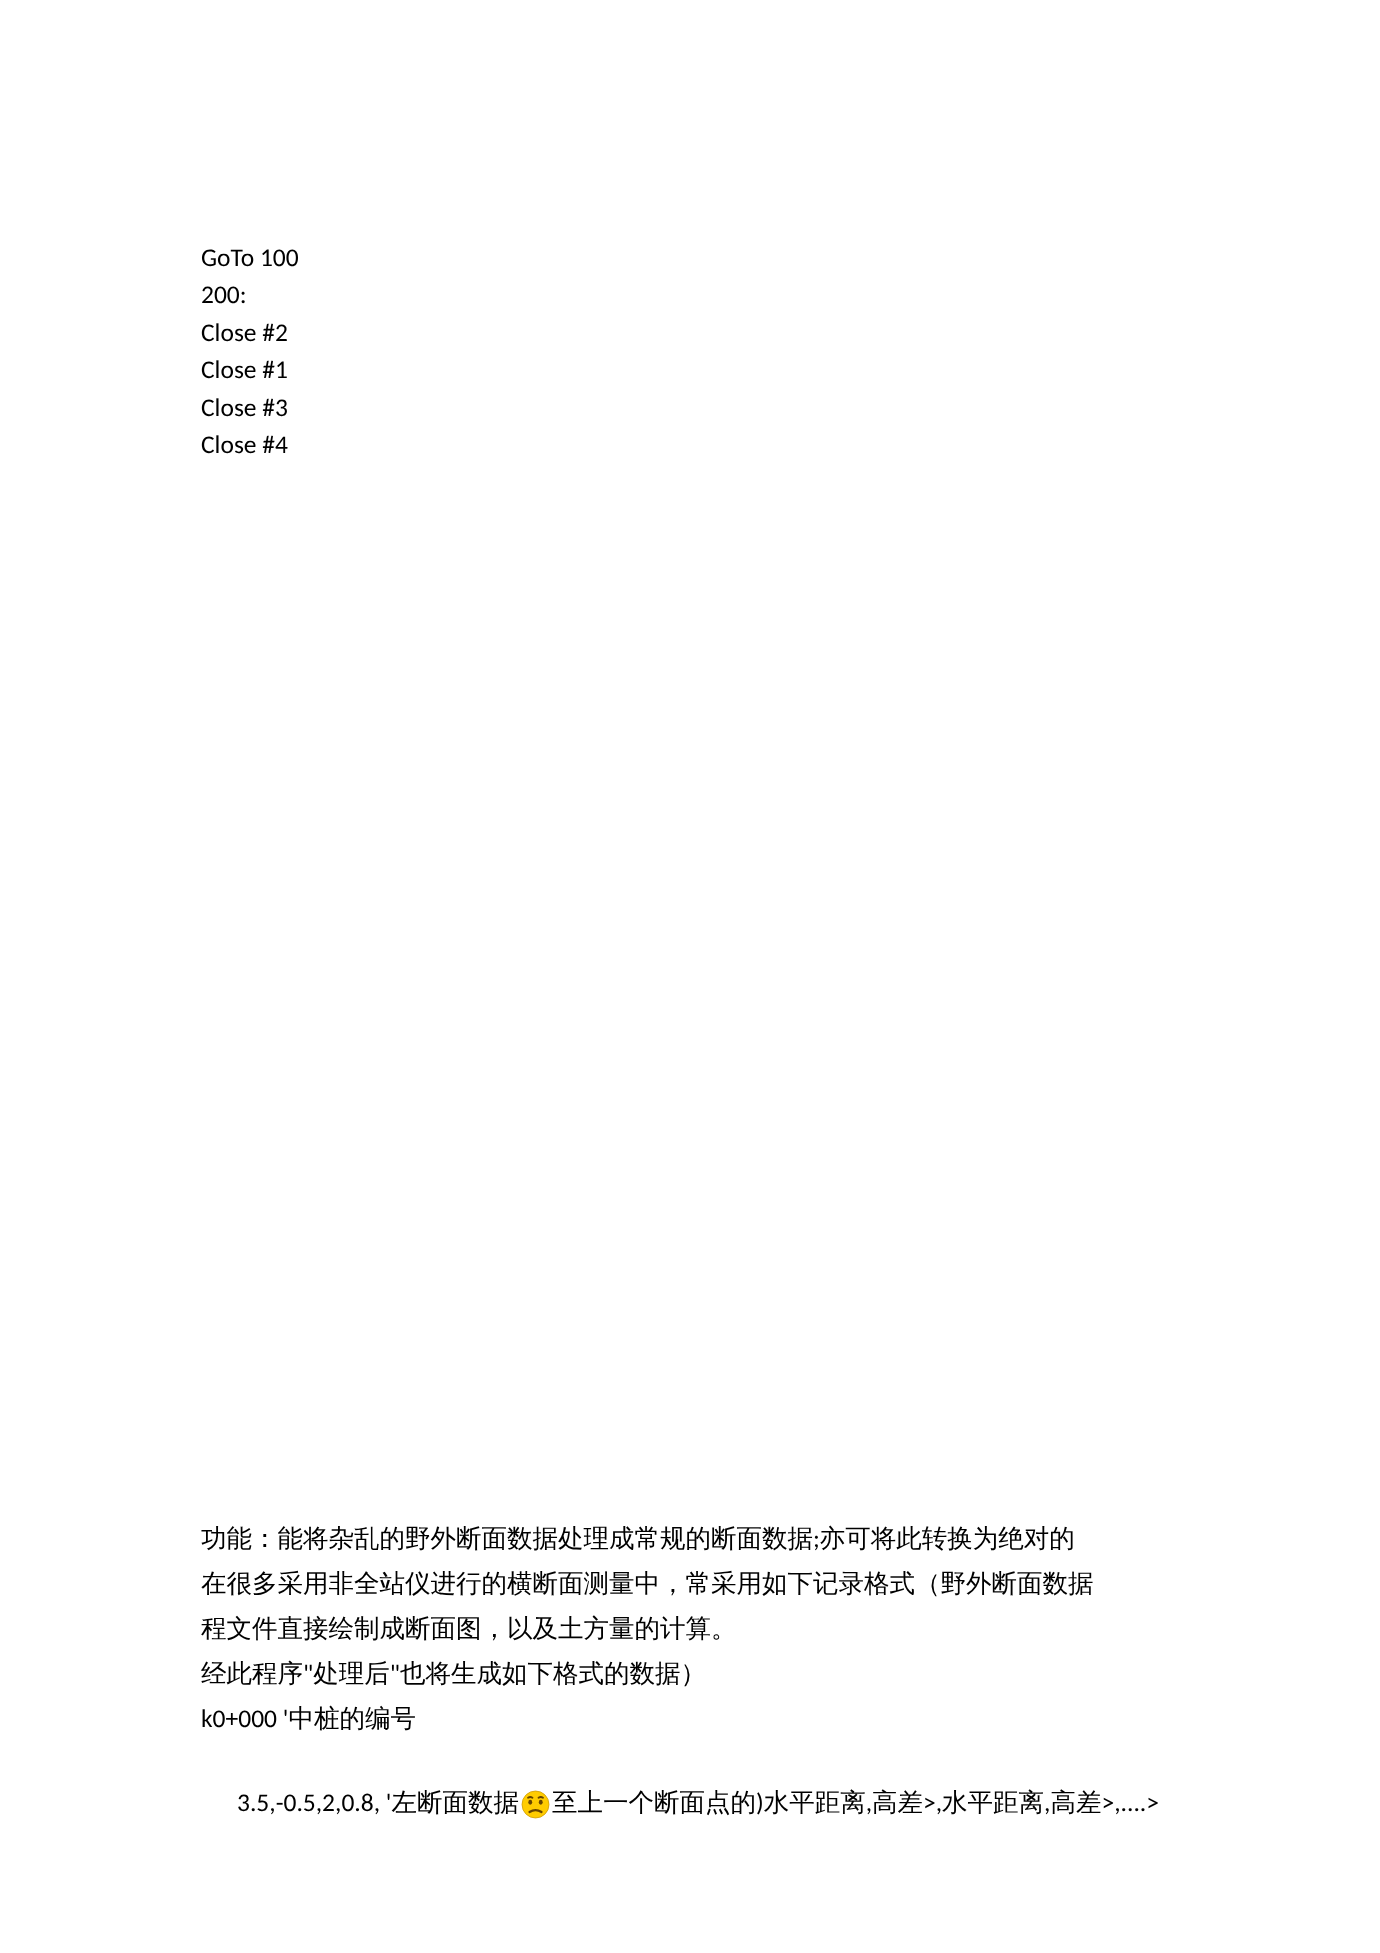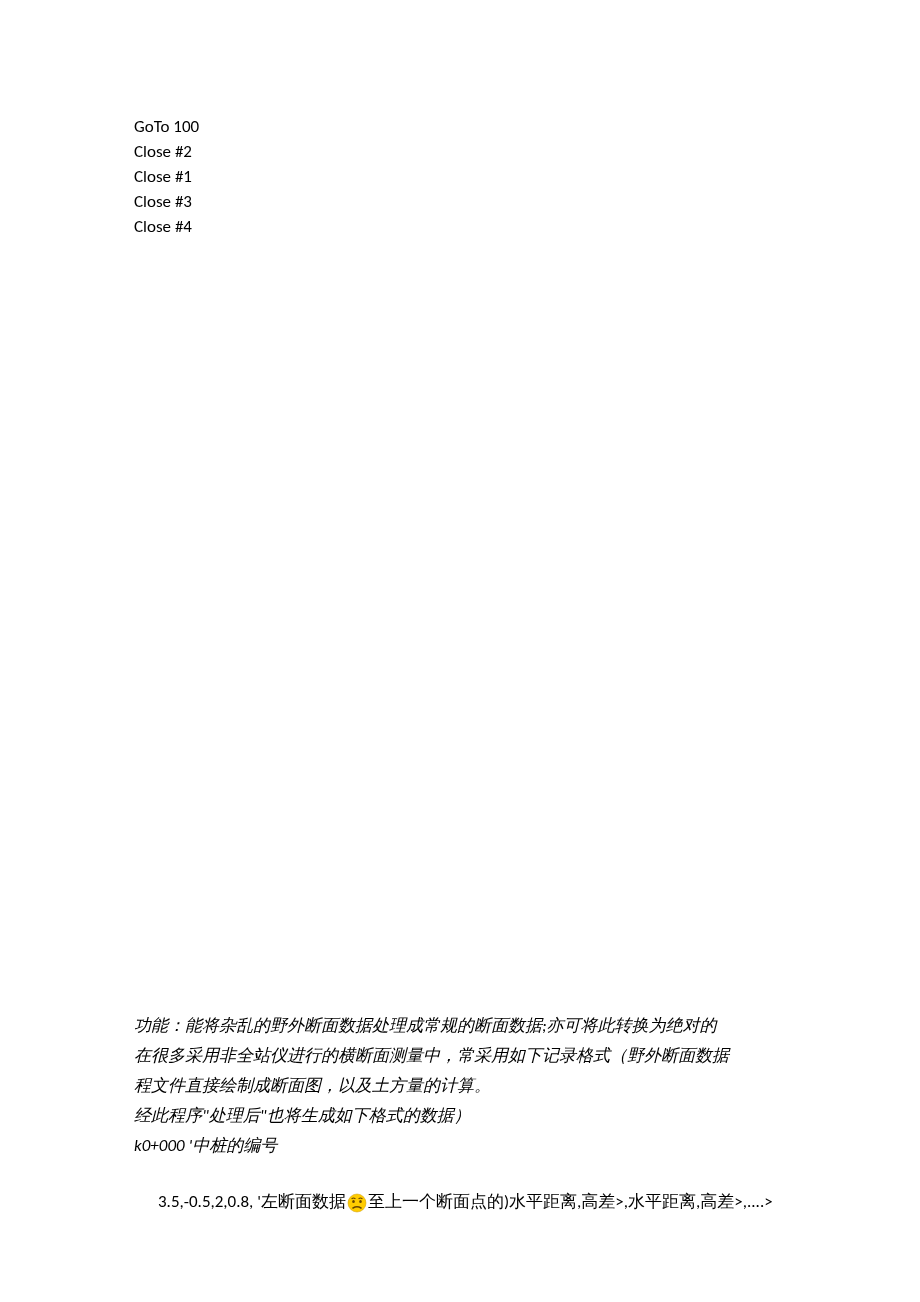--- a/index.html
+++ b/index.html
@@ -14,31 +14,31 @@
       font-family: "Calibri", "Microsoft YaHei", "SimSun", sans-serif;
       font-size: 17px;
       color: #000000;
       position: relative;
     }
     .content {
       padding-top: 114px;
       padding-left: 134px;
       padding-right: 54px;
       line-height: 25px;
+      margin-top: 45px;
     }
     .code-line {
       font-family: "Calibri", sans-serif;
     }
     .paragraph-section {
       position: absolute;
       top: 1011px;
       left: 134px;
       right: 114px;
       line-height: 30px;
-      font-style: italic;
     }
     .para-line {
       white-space: nowrap;
     }
     .final-line {
       position: absolute;
       top: 1187px;
       left: 134px;
       right: 114px;
       line-height: 30px;
@@ -70,20 +70,21 @@
       stroke: #664400;
       stroke-width: 1.2;
       stroke-linecap: round;
     }
   </style>
 </head>
 <body>
 
 <div class="content">
   <div class="code-line">GoTo 100</div>
+  <div class="code-line">200:</div>
   <div class="code-line">Close #2</div>
   <div class="code-line">Close #1</div>
   <div class="code-line">Close #3</div>
   <div class="code-line">Close #4</div>
 </div>
 
 <div class="paragraph-section">
   <div class="para-line">功能：能将杂乱的野外断面数据处理成常规的断面数据;亦可将此转换为绝对的</div>
   <div class="para-line">在很多采用非全站仪进行的横断面测量中，常采用如下记录格式（野外断面数据</div>
   <div class="para-line">程文件直接绘制成断面图，以及土方量的计算。</div>

